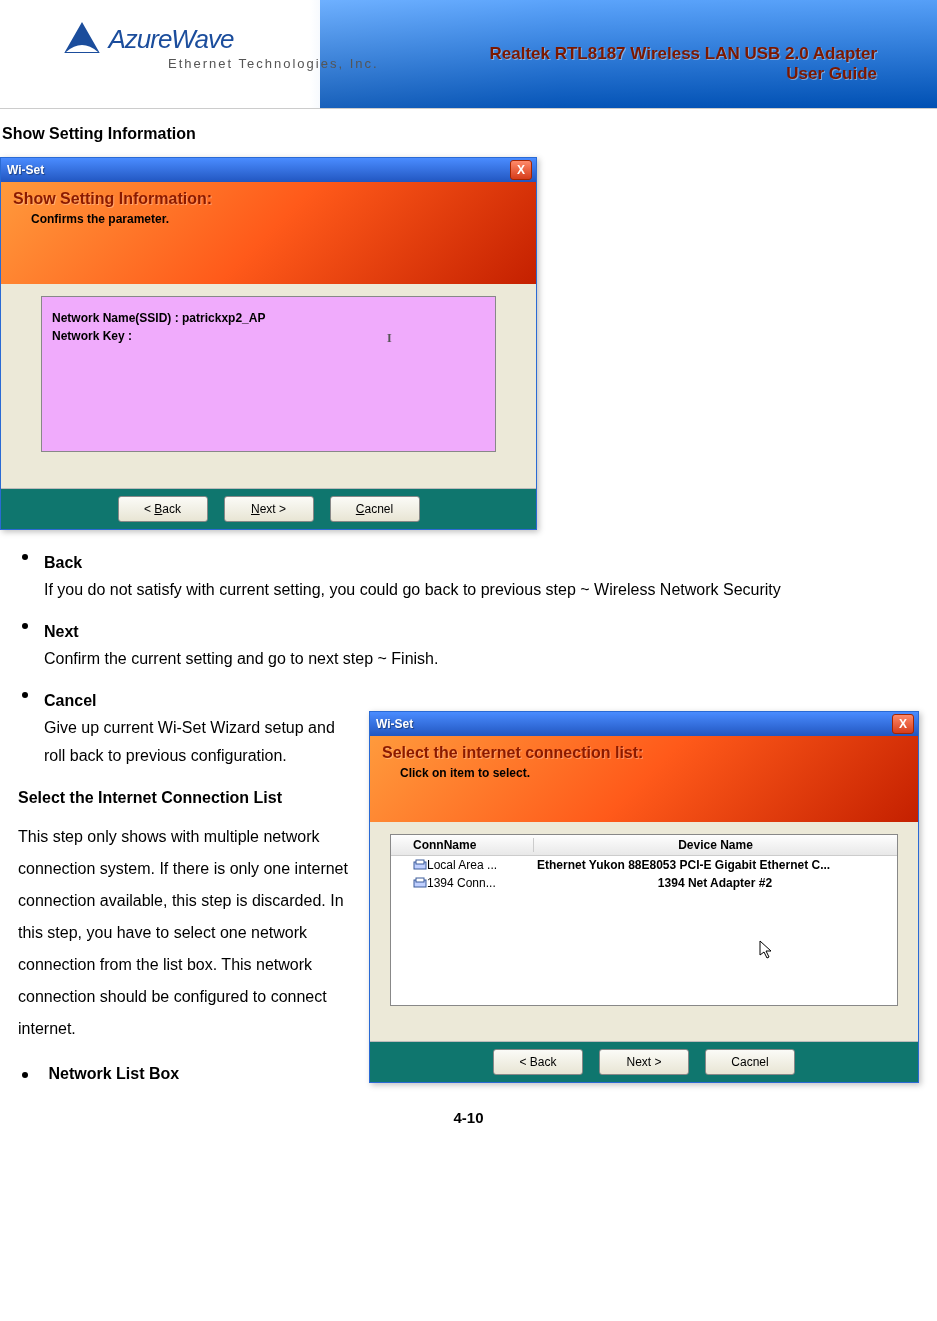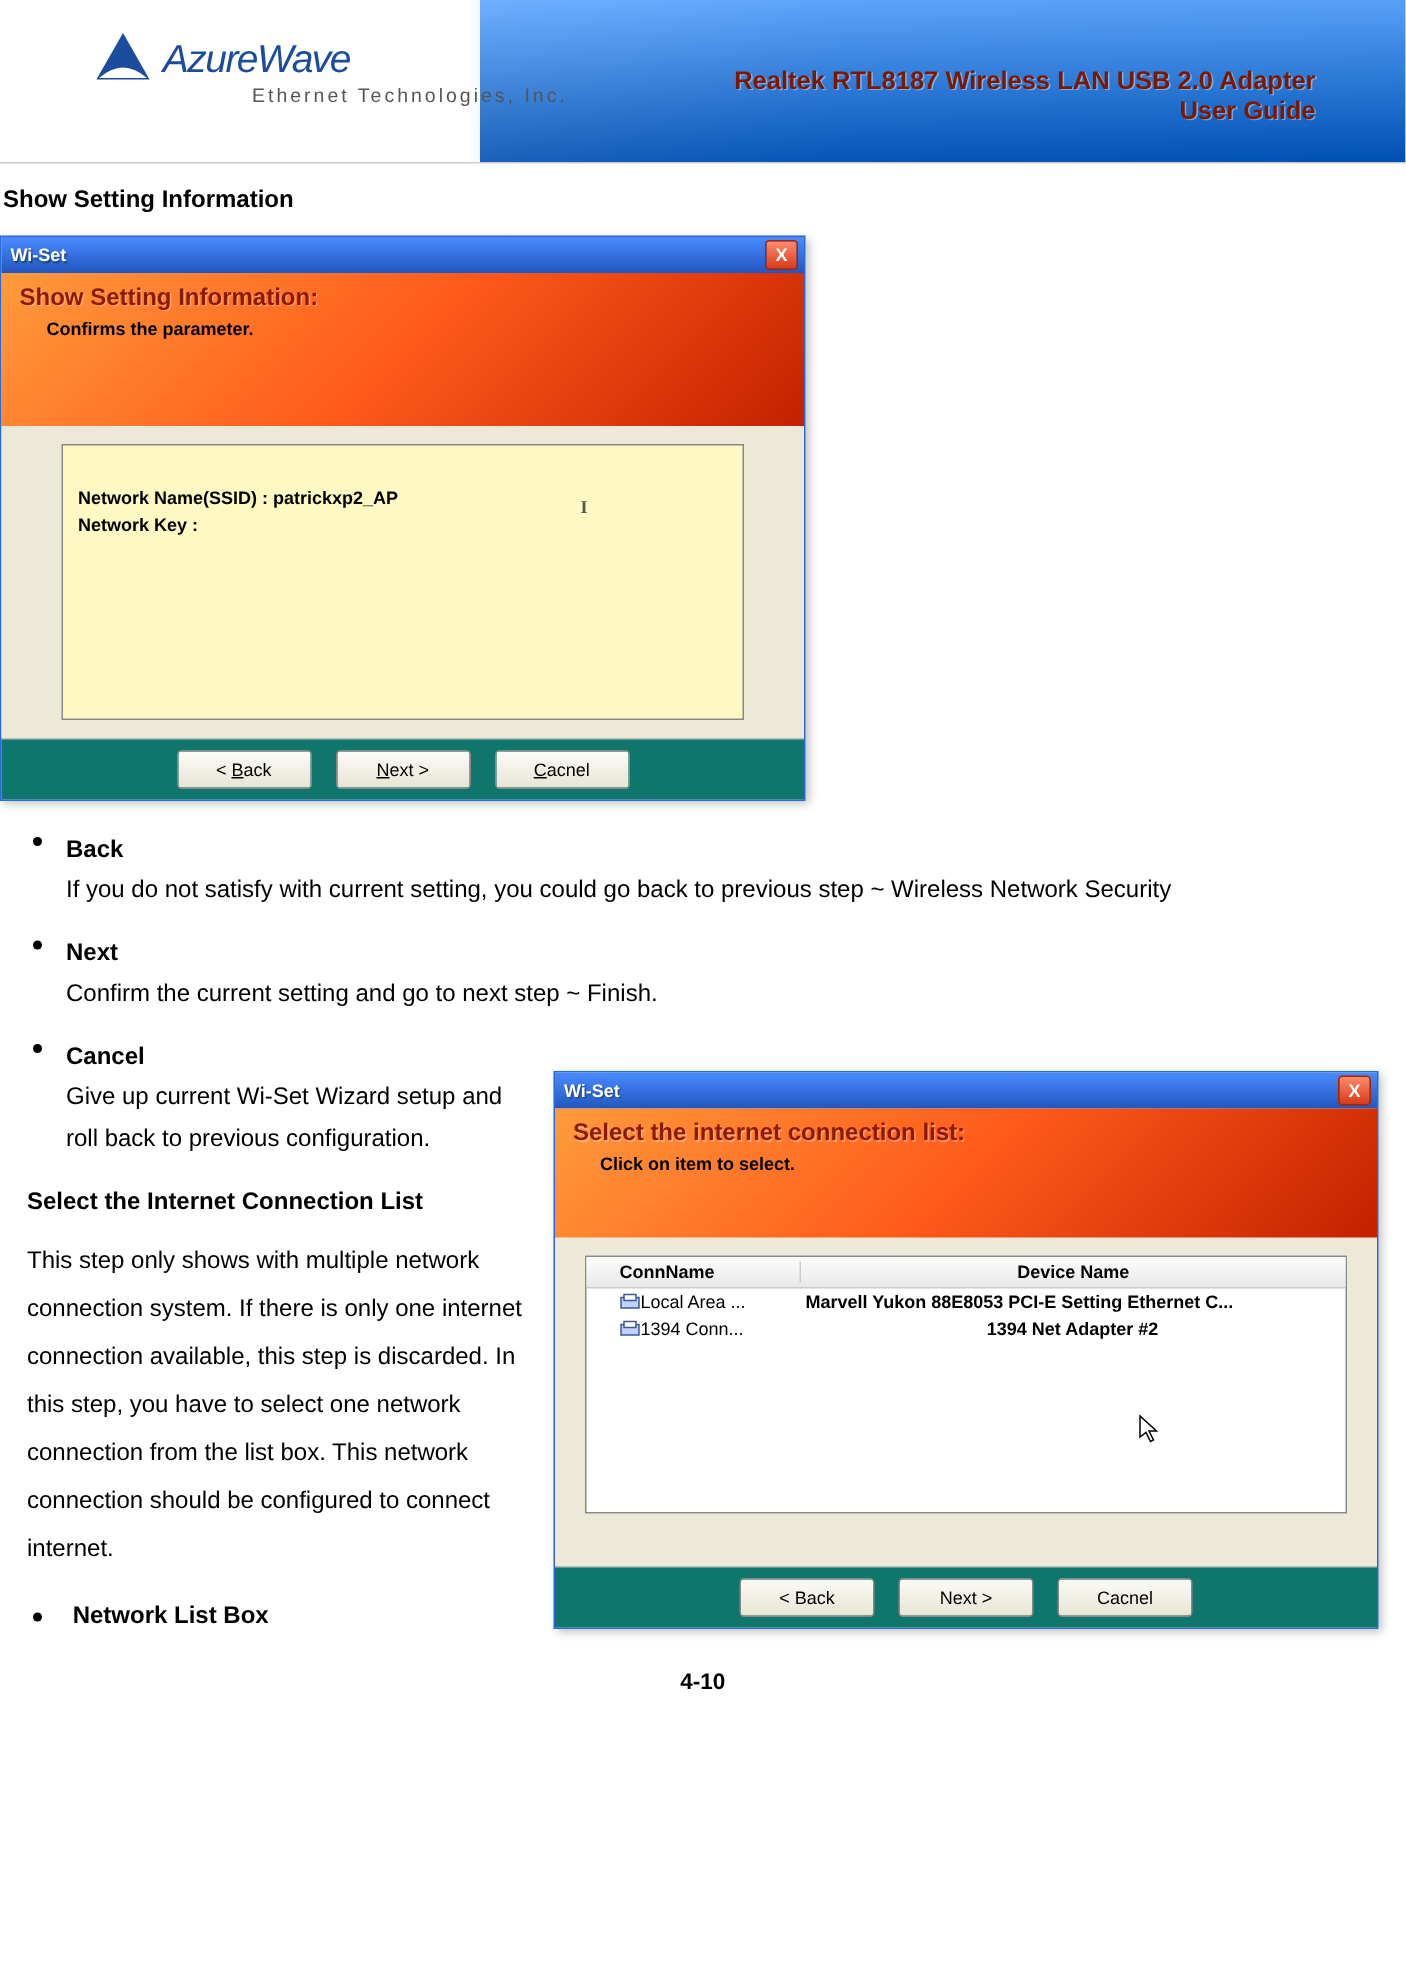--- a/index.html
+++ b/index.html
@@ -122,24 +122,24 @@
       font-weight: bold;
       margin-left: 18px;
       margin-top: 4px;
     }
     .dialog-body {
       min-height: 180px;
       padding: 12px 40px;
       background: #ece9d8;
     }
     .info-box {
-      background: #fef9c3;
+      background: #f0abfc;
       border: 1px solid #888;
       height: 130px;
-      padding: 26px 10px;
+      padding: 12px 10px;
       font-family: Tahoma, Arial;
       font-size: 12px;
       font-weight: bold;
       color: #000;
       line-height: 1.5;
       position: relative;
     }
     .text-cursor {
       position: absolute;
       left: 345px; top: 32px;
@@ -191,21 +191,21 @@
       vertical-align: middle;
       margin-right: 16px;
       margin-left: 4px;
     }
     .bullet-row { display: flex; }
     .bullet-text-col { flex: 1; }
 
     .two-col-row {
       display: flex;
       gap: 8px;
-      align-items: flex-start;
+      align-items: flex-end;
     }
     .left-col { width: 375px; }
     .right-col { flex: 1; padding-left: 6px; }
 
     .section-heading-2 {
       font-size: 16px;
       font-weight: bold;
       margin: 10px 0 14px 0;
     }
     .body-para {
@@ -388,21 +388,21 @@
                 <div class="col2">Device Name</div>
               </div>
               <div class="list-row">
                 <div class="col1">
                   <svg class="mini-icon" viewBox="0 0 14 12">
                       <rect x="1" y="3" width="12" height="7" fill="#c0d0ff" stroke="#3a5a99"></rect>
                       <rect x="3" y="1" width="8" height="4" fill="#fff" stroke="#3a5a99"></rect>
                     </svg>
                   <span>Local Area ...</span>
                 </div>
-                <div class="col2" style="text-align:left; padding-left:4px; font-weight:bold;">Marvell Yukon 88E8053 PCI-E Setting Ethernet C...</div>
+                <div class="col2" style="text-align:left; padding-left:4px; font-weight:bold;">Ethernet Yukon 88E8053 PCI-E Gigabit Ethernet C...</div>
               </div>
               <div class="list-row">
                 <div class="col1">
                   <svg class="mini-icon" viewBox="0 0 14 12">
                       <rect x="1" y="3" width="12" height="7" fill="#c0d0ff" stroke="#3a5a99"></rect>
                       <rect x="3" y="1" width="8" height="4" fill="#fff" stroke="#3a5a99"></rect>
                     </svg>
                   <span>1394 Conn...</span>
                 </div>
                 <div class="col2" style="font-weight:bold;">1394 Net Adapter #2</div>

